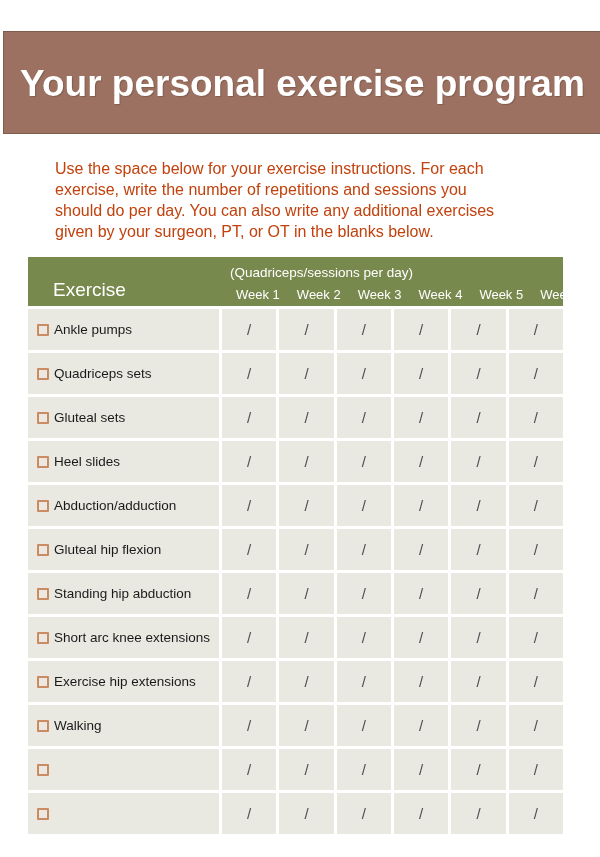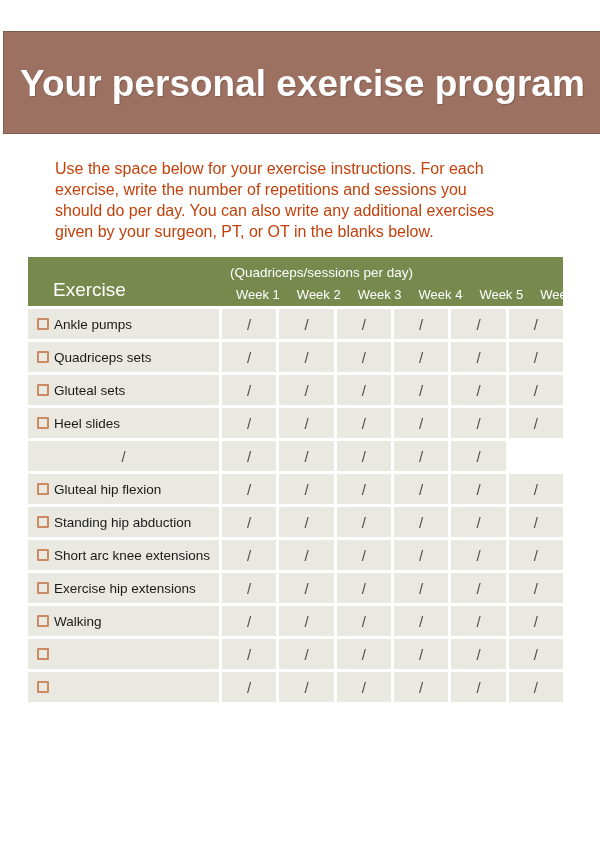--- a/index.html
+++ b/index.html
@@ -95,21 +95,21 @@
 
   
   .table-body {
     display: grid;
     row-gap: 3px;
   }
   .row {
     display: grid;
     grid-template-columns: 191px repeat(6, 1fr);
     column-gap: 3px;
-    height: 30px;
+    height: 41px;
   }
   .cell {
     background: var(--row-bg, #e9e9e2);
   }
   .label-cell {
     display: flex;
     align-items: center;
     padding-left: 9px;
   }
   .checkbox {
@@ -256,20 +256,24 @@
       <span class="slash">/</span>
     </div>
           <div class="cell week-cell">
       <span class="slash">/</span>
     </div>
           <div class="cell week-cell">
       <span class="slash">/</span>
     </div>
         </div>
         <div class="row">
+    <div class="cell label-cell">
+      <span class="checkbox"></span>
+      <span class="row-label">Abduction/adduction</span>
+    </div>
     <div class="cell week-cell">
       <span class="slash">/</span>
     </div>
   <div class="cell week-cell">
       <span class="slash">/</span>
     </div>
           <div class="cell week-cell">
       <span class="slash">/</span>
     </div>
           <div class="cell week-cell">

